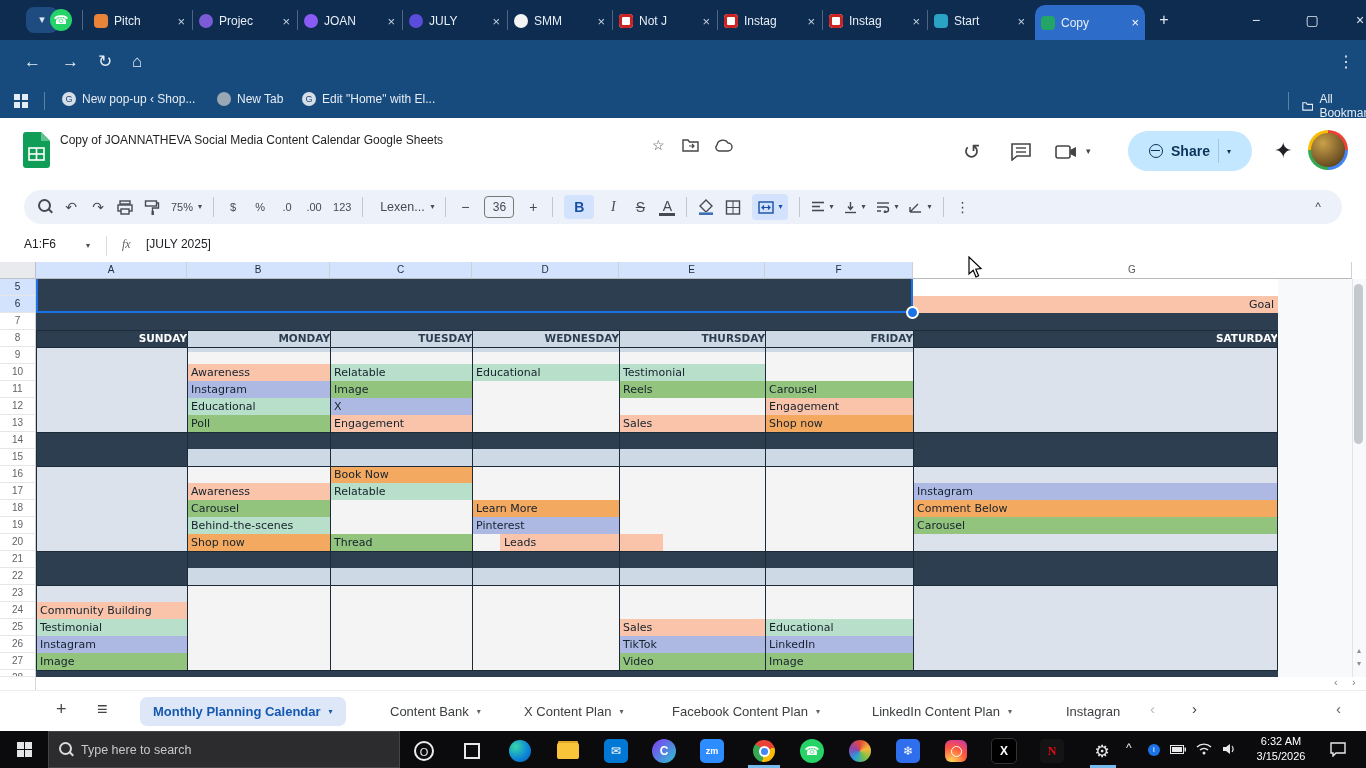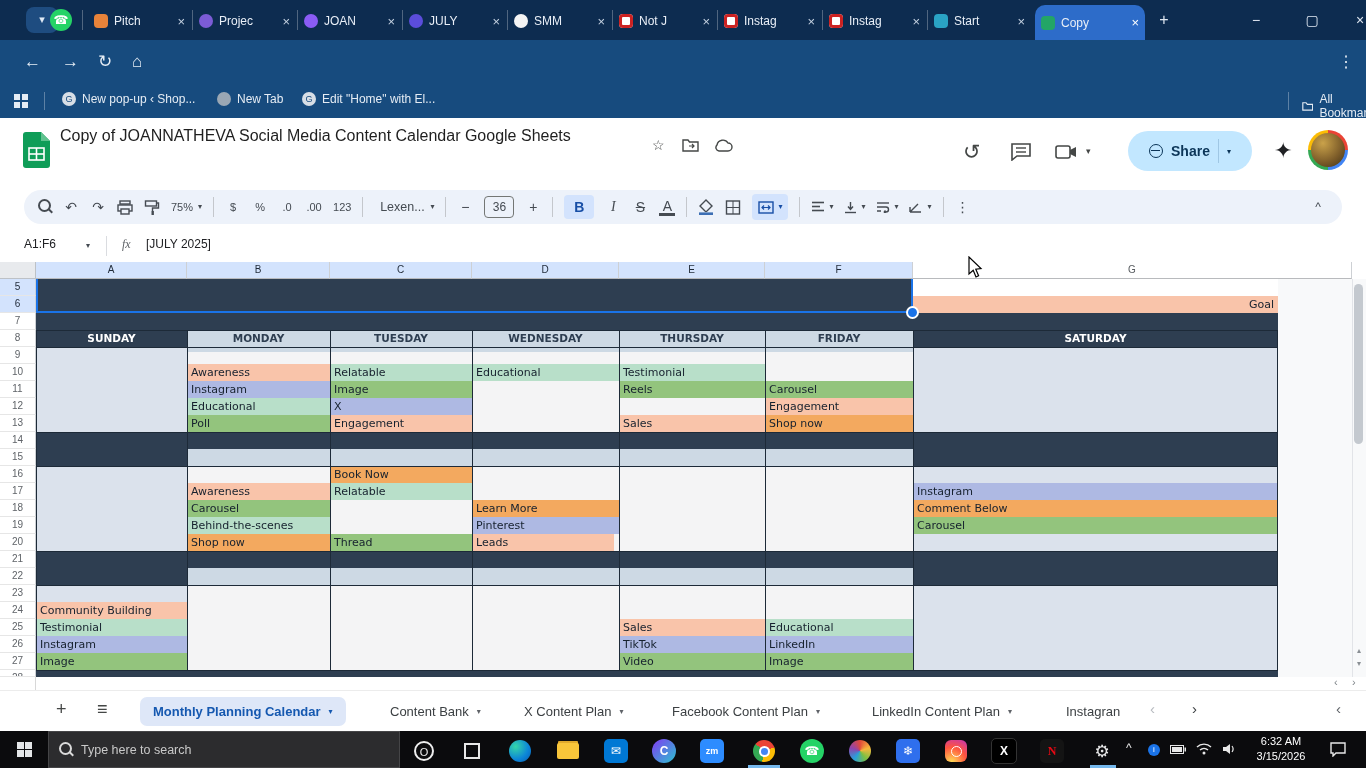--- a/index.html
+++ b/index.html
@@ -18,21 +18,21 @@
   .winctl{position:absolute;top:0;width:44px;height:40px;color:#dfe7f1;text-align:center;line-height:40px;font-size:14px;}
   #navbar{position:absolute;left:0;top:40px;width:1366px;height:45px;background:#174b7e;}
   .navico{position:absolute;top:11px;color:#e6edf5;font-size:17px;line-height:22px;}
   .urlpill{position:absolute;left:160px;top:47px;width:1028px;height:31px;border-radius:16px;background:#0e3a68;display:flex;align-items:center;padding:0 14px;box-sizing:border-box;gap:10px;}
   .urltext{color:#e9eef5;font-size:13px;white-space:nowrap;overflow:hidden;flex:1;}
   #bookmarks{position:absolute;left:0;top:85px;width:1366px;height:33px;background:#174b7e;}
   .bmitem{position:absolute;top:7px;display:flex;align-items:center;gap:6px;color:#e5ecf4;font-size:12px;}
   .bmfav{width:14px;height:14px;border-radius:50%;background:#d7dee6;color:#174b7e;font-size:9px;line-height:14px;text-align:center;}
   
   #appheader{position:absolute;left:0;top:118px;width:1366px;height:70px;background:#fff;}
-  .doctitle{position:absolute;left:60px;top:9px;font-size:16px;color:#1f1f1f;white-space:nowrap;}
+  .doctitle{position:absolute;left:60px;top:15px;font-size:12px;color:#1f1f1f;white-space:nowrap;}
   .titleico{position:absolute;top:19px;color:#444746;font-size:14px;}
   .menurow{position:absolute;left:61px;top:40px;display:flex;gap:23px;}
   .menurow span{font-size:13px;color:#202124;}
   .hdrico{position:absolute;top:22px;color:#444746;font-size:19px;}
   .sharebtn{position:absolute;left:1128px;top:13px;width:124px;height:40px;border-radius:20px;background:#c2e7ff;display:flex;align-items:center;justify-content:center;gap:8px;}
   .sharebtn .lbl{color:#0b3558;font-size:14px;font-weight:bold;}
   .sharebtn .sep{width:1px;height:24px;background:#9fc7e4;}
   .avatar{position:absolute;left:1308px;top:12px;width:40px;height:40px;border-radius:50%;background:conic-gradient(#ea4335 0 90deg,#4285f4 90deg 180deg,#34a853 180deg 270deg,#fbbc05 270deg 360deg);display:flex;align-items:center;justify-content:center;}
   .avatar .inner{width:34px;height:34px;border-radius:50%;background:radial-gradient(circle at 35% 30%,#caa24a,#7a5a28 60%,#3c3118);}
   
@@ -61,21 +61,21 @@
   .c-day{background:#cdd9e4;}
   .c-light{background:#dbe2ec;}
   .c-peach{background:#f9c4aa;}
   .c-mint{background:#b8dfc9;}
   .c-green{background:#93c47d;}
   .c-peri{background:#aeb9e3;}
   .c-orange{background:#f3a95f;}
   .c-base{background:#f4f4f5;}
   .cell{position:absolute;height:17px;line-height:17px;font-size:11px;color:#16212e;padding:0 4px;box-sizing:border-box;white-space:nowrap;overflow:hidden;font-family:"DejaVu Sans",sans-serif;}
   .cell.r{text-align:right;}
-  .dayhead{position:absolute;height:22px;line-height:17px;font-size:10.5px;font-weight:bold;text-align:center;color:#2e3e51;box-sizing:border-box;font-family:"DejaVu Sans",sans-serif;background:#cdd9e4;}
+  .dayhead{position:absolute;height:22px;line-height:17px;font-size:10.5px;font-weight:bold;text-align:right;color:#2e3e51;box-sizing:border-box;font-family:"DejaVu Sans",sans-serif;background:#cdd9e4;}
   .dayhead.inv{color:#fff;background:#2e3e51;}
   .gl{position:absolute;background:#1d2a38;}
   .selline{position:absolute;background:#1a73e8;}
   .selhandle{position:absolute;width:9px;height:9px;border-radius:50%;background:#1a73e8;border:2px solid #fff;box-sizing:content-box;}
   .sbtrack{position:absolute;left:1352px;top:17px;width:14px;height:398px;background:#f8f9fa;border-left:1px solid #e2e4e8;box-sizing:border-box;}
   .sbthumb{position:absolute;left:1354px;top:22px;width:9px;height:160px;border-radius:5px;background:#c4c9cf;}
   .sbarrow{position:absolute;left:1353px;width:12px;height:12px;font-size:8px;color:#8a8f94;text-align:center;line-height:12px;}
   
   #hscroll{position:absolute;left:0;top:677px;width:1366px;height:13px;background:#fff;}
   #sheettabs{position:absolute;left:0;top:690px;width:1366px;height:41px;background:#fff;border-top:1px solid #ececec;}
@@ -473,21 +473,21 @@
     <div class="cell c-mint" style="left:330px;top:221px;width:142px">Relatable</div>
     <div class="cell c-peri" style="left:913px;top:221px;width:365px">Instagram</div>
     <div class="cell c-green" style="left:187px;top:238px;width:143px">Carousel</div>
     <div class="cell c-orange" style="left:472px;top:238px;width:147px">Learn More</div>
     <div class="cell c-orange" style="left:913px;top:238px;width:425px">Comment Below</div>
     <div class="cell c-mint" style="left:187px;top:255px;width:143px">Behind-the-scenes</div>
     <div class="cell c-peri" style="left:472px;top:255px;width:147px">Pinterest</div>
     <div class="cell c-green" style="left:913px;top:255px;width:365px">Carousel</div>
     <div class="cell c-orange" style="left:187px;top:272px;width:143px">Shop now</div>
     <div class="cell c-green" style="left:330px;top:272px;width:142px">Thread</div>
-    <div class="cell c-peach" style="left:472px;top:272px;width:142px">Leads</div>
+    <div class="cell c-peach" style="left:500px;top:272px;width:163px">Leads</div>
     <div class="cell c-peach" style="left:36px;top:340px;width:151px">Community Building</div>
     <div class="cell c-mint" style="left:36px;top:357px;width:151px">Testimonial</div>
     <div class="cell c-peach" style="left:619px;top:357px;width:146px">Sales</div>
     <div class="cell c-mint" style="left:765px;top:357px;width:148px">Educational</div>
     <div class="cell c-peri" style="left:36px;top:374px;width:151px">Instagram</div>
     <div class="cell c-peri" style="left:619px;top:374px;width:146px">TikTok</div>
     <div class="cell c-peri" style="left:765px;top:374px;width:148px">LinkedIn</div>
     <div class="cell c-green" style="left:36px;top:391px;width:151px">Image</div>
     <div class="cell c-green" style="left:619px;top:391px;width:146px">Video</div>
     <div class="cell c-green" style="left:765px;top:391px;width:148px">Image</div>

